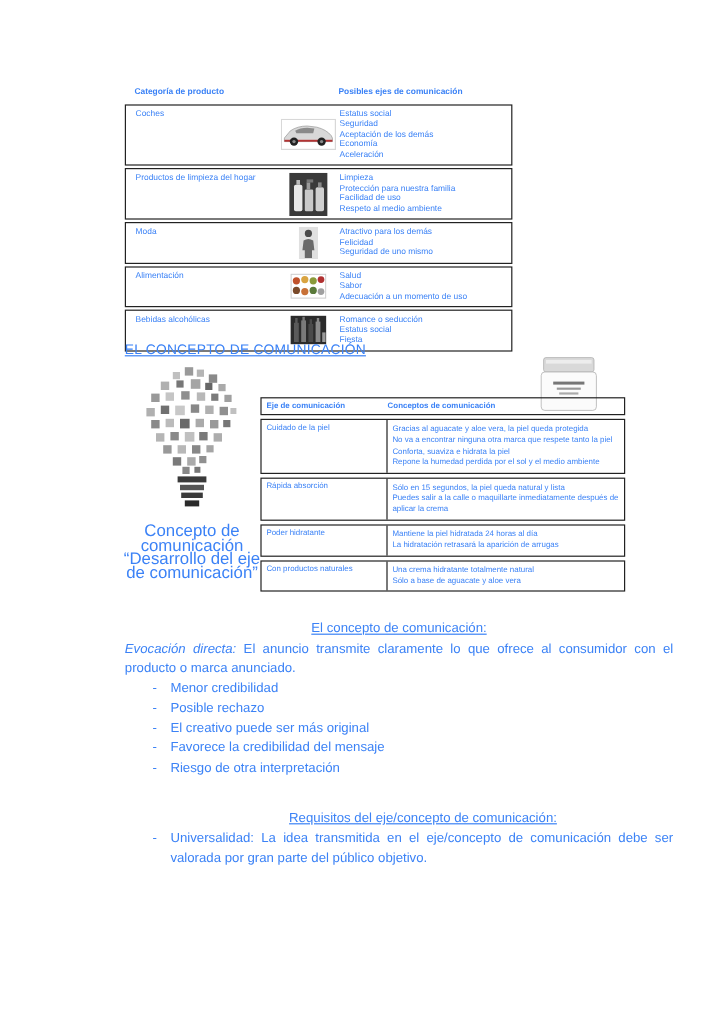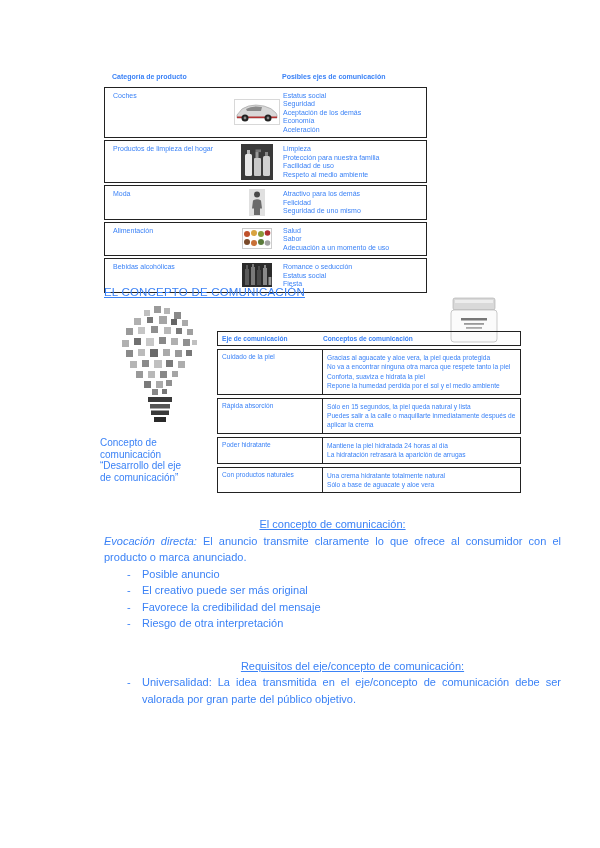--- a/index.html
+++ b/index.html
@@ -16,22 +16,22 @@
   .prow { display:flex; border:1px solid #222; margin-bottom:2px; background:#fff; }
   .prow .cat { width:126px; padding:4px 2px 3px 8px; }
   .prow .thumb { width:52px; display:flex; align-items:center; justify-content:center; padding:2px 0; }
   .prow .ejes { flex:1; padding:4px 2px 3px 0; white-space:pre-line; }
 
   
   .heading { position:absolute; left:72px; top:286px; font-size:11.5px; text-decoration:underline; letter-spacing:0.2px; }
 
   
   .bulb { position:absolute; left:82px; top:302px; }
-  .caption { position:absolute; left:68px; top:437px; width:120px; 
-             font-size:10px; line-height:11.5px; white-space:pre-line; }
+  .caption { position:absolute; left:68px; top:437px; width:120px; text-align:center;
+             font-size:14px; line-height:11.5px; white-space:pre-line; }
 
   
   .jar { position:absolute; left:415px; top:296px; }
 
   
   .ctable { position:absolute; left:185px; top:331px; width:304px; font-size:6.6px; }
   .ctable .chdr { display:flex; border:1px solid #222; font-weight:bold; padding:3px 0 3px 4px; margin-bottom:3px; }
   .ctable .chdr .ch1 { width:101px; }
   .crow { display:flex; border:1px solid #222; margin-bottom:3px; background:#fff; }
   .crow .eje { width:105px; padding:3px 4px; border-right:1px solid #222; }
@@ -255,21 +255,25 @@
     </div>
   </div>
 
   <div class="bodytext">
     <div class="underlined">El concepto de comunicación:</div>
 
     <p class="just"><i class="lead">Evocación directa:</i><span> El anuncio transmite claramente lo que ofrece al consumidor con el producto o marca anunciado.</span></p>
 
     <div class="li">
         <span class="marker"></span>
-        <span class="li-text">Posible anuncio</span>
+        <span class="li-text">Menor credibilidad</span>
+      </div>
+    <div class="li">
+        <span class="marker"></span>
+        <span class="li-text">Posible rechazo</span>
       </div>
 
 
     <div class="li">
         <span class="marker"></span>
         <span class="li-text">El creativo puede ser más original</span>
       </div>
     <div class="li">
         <span class="marker"></span>
         <span class="li-text">Favorece la credibilidad del mensaje</span>

